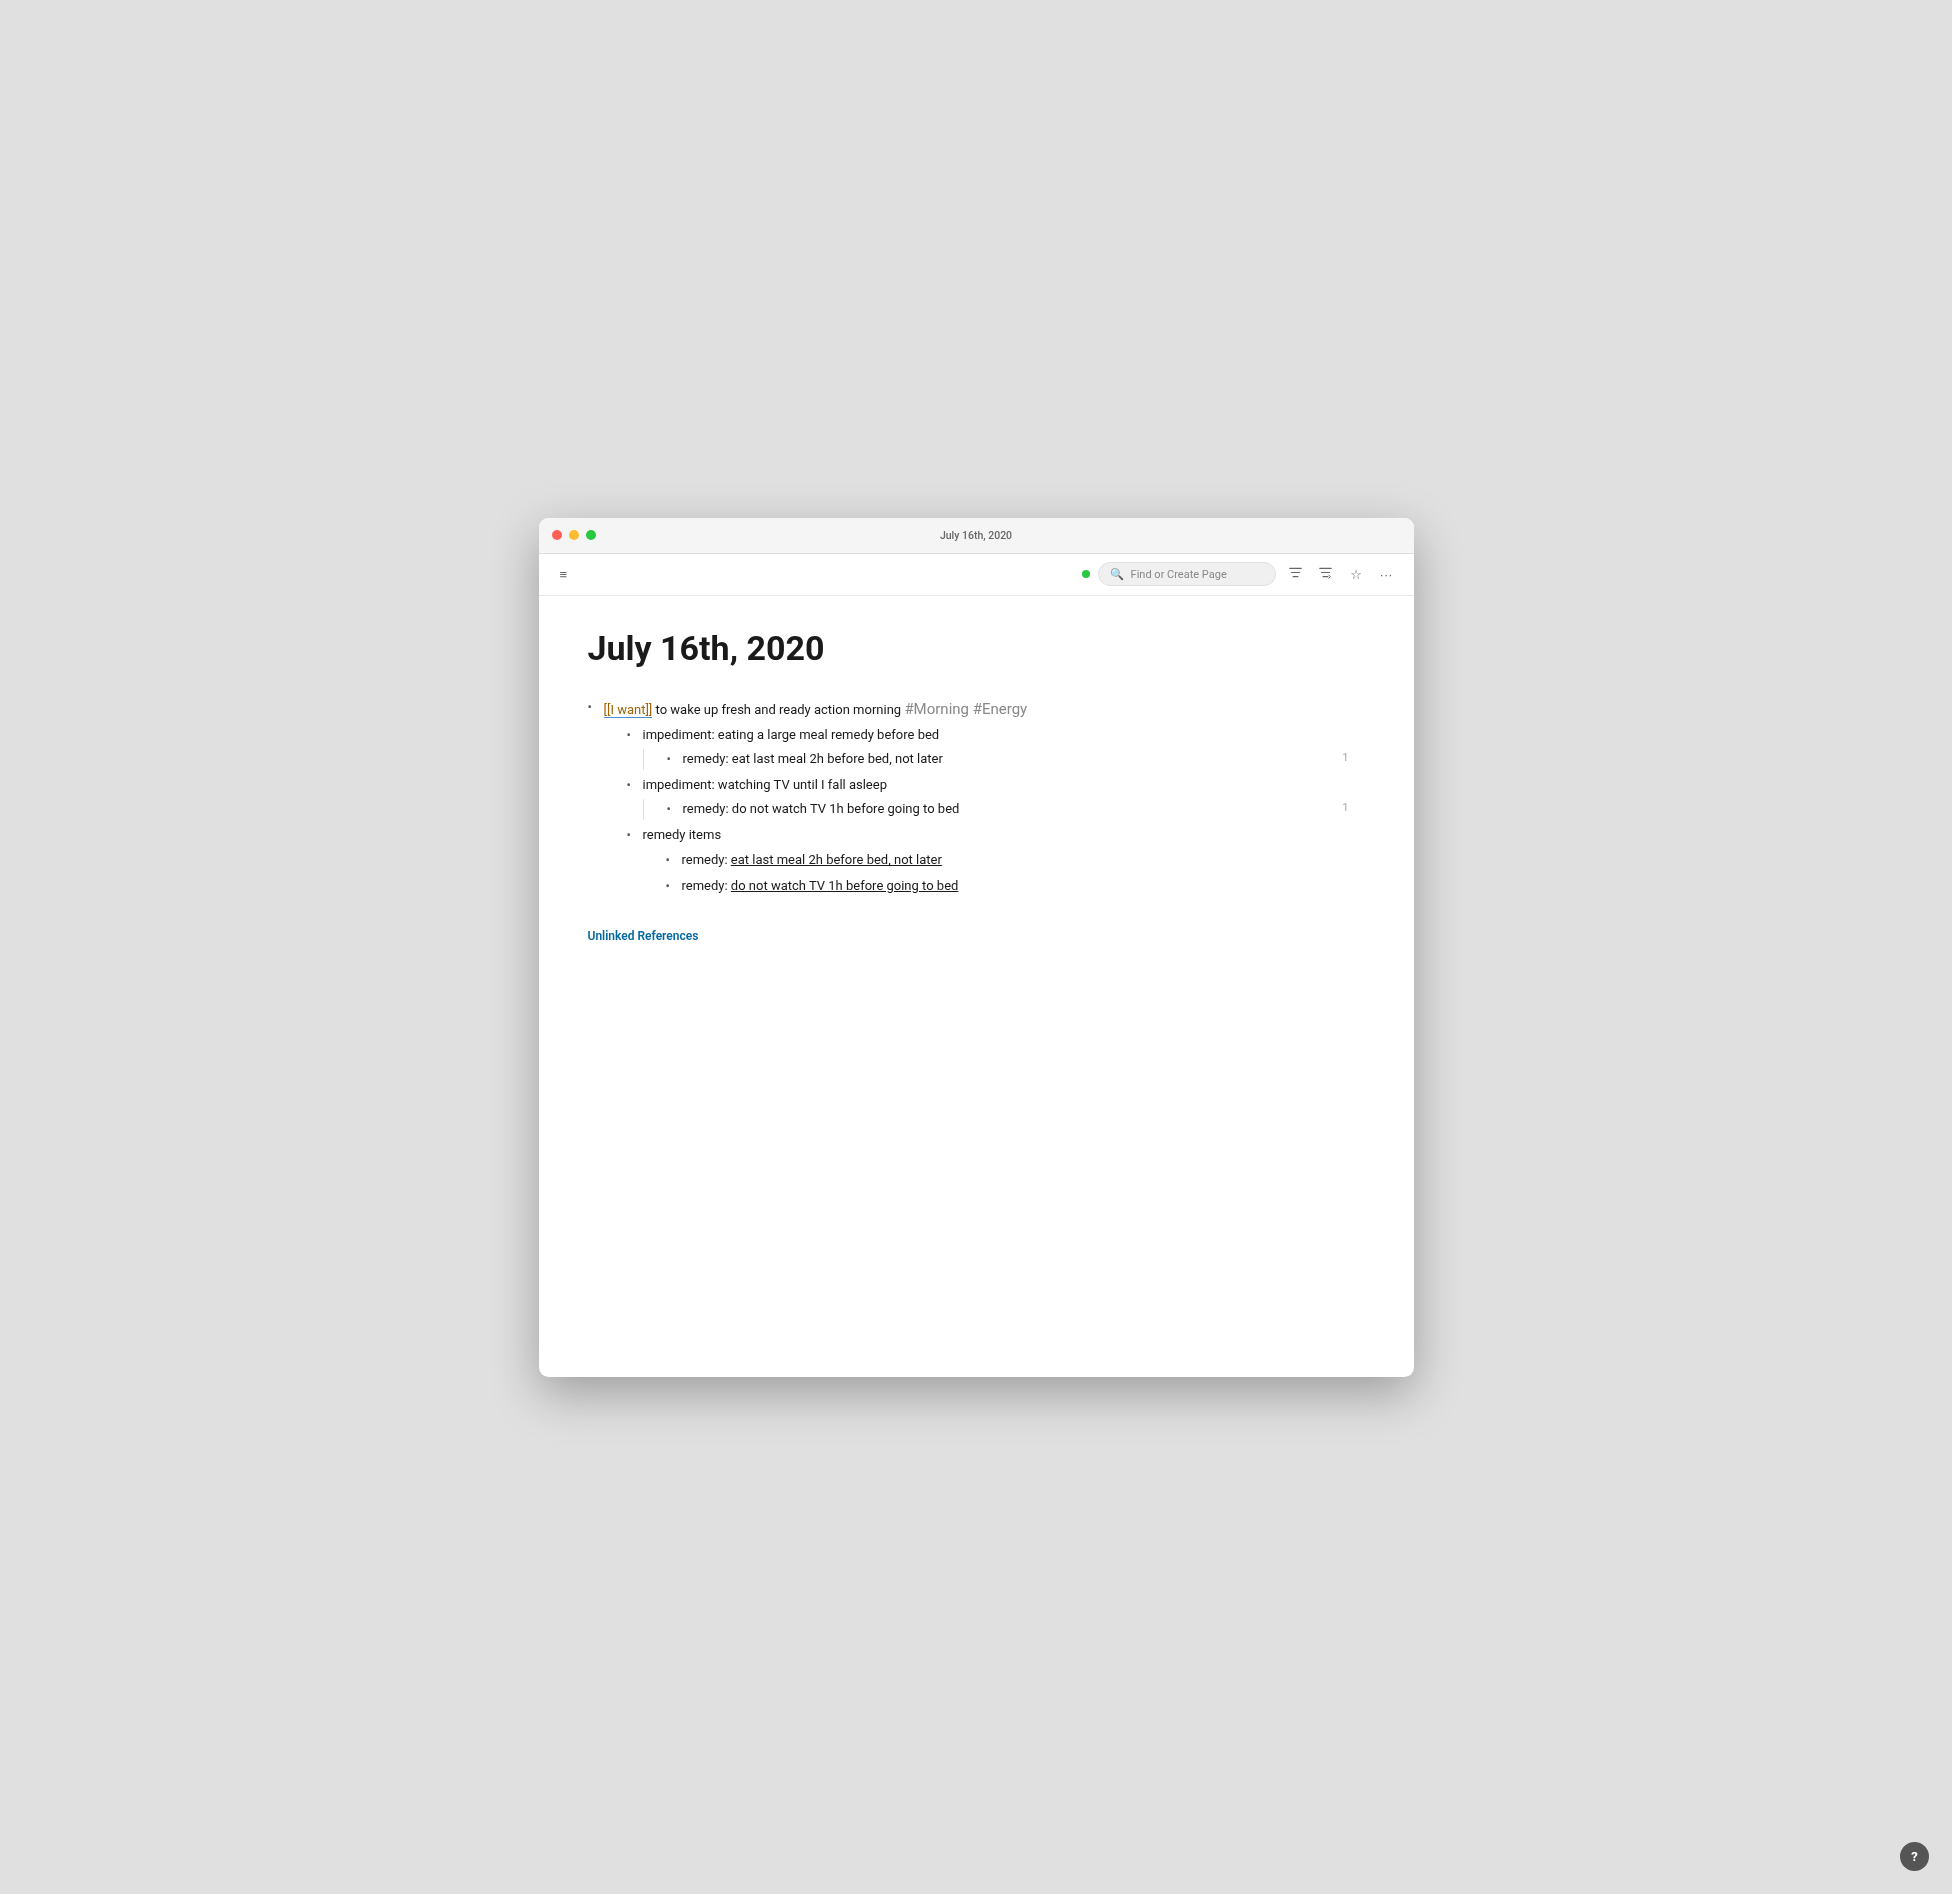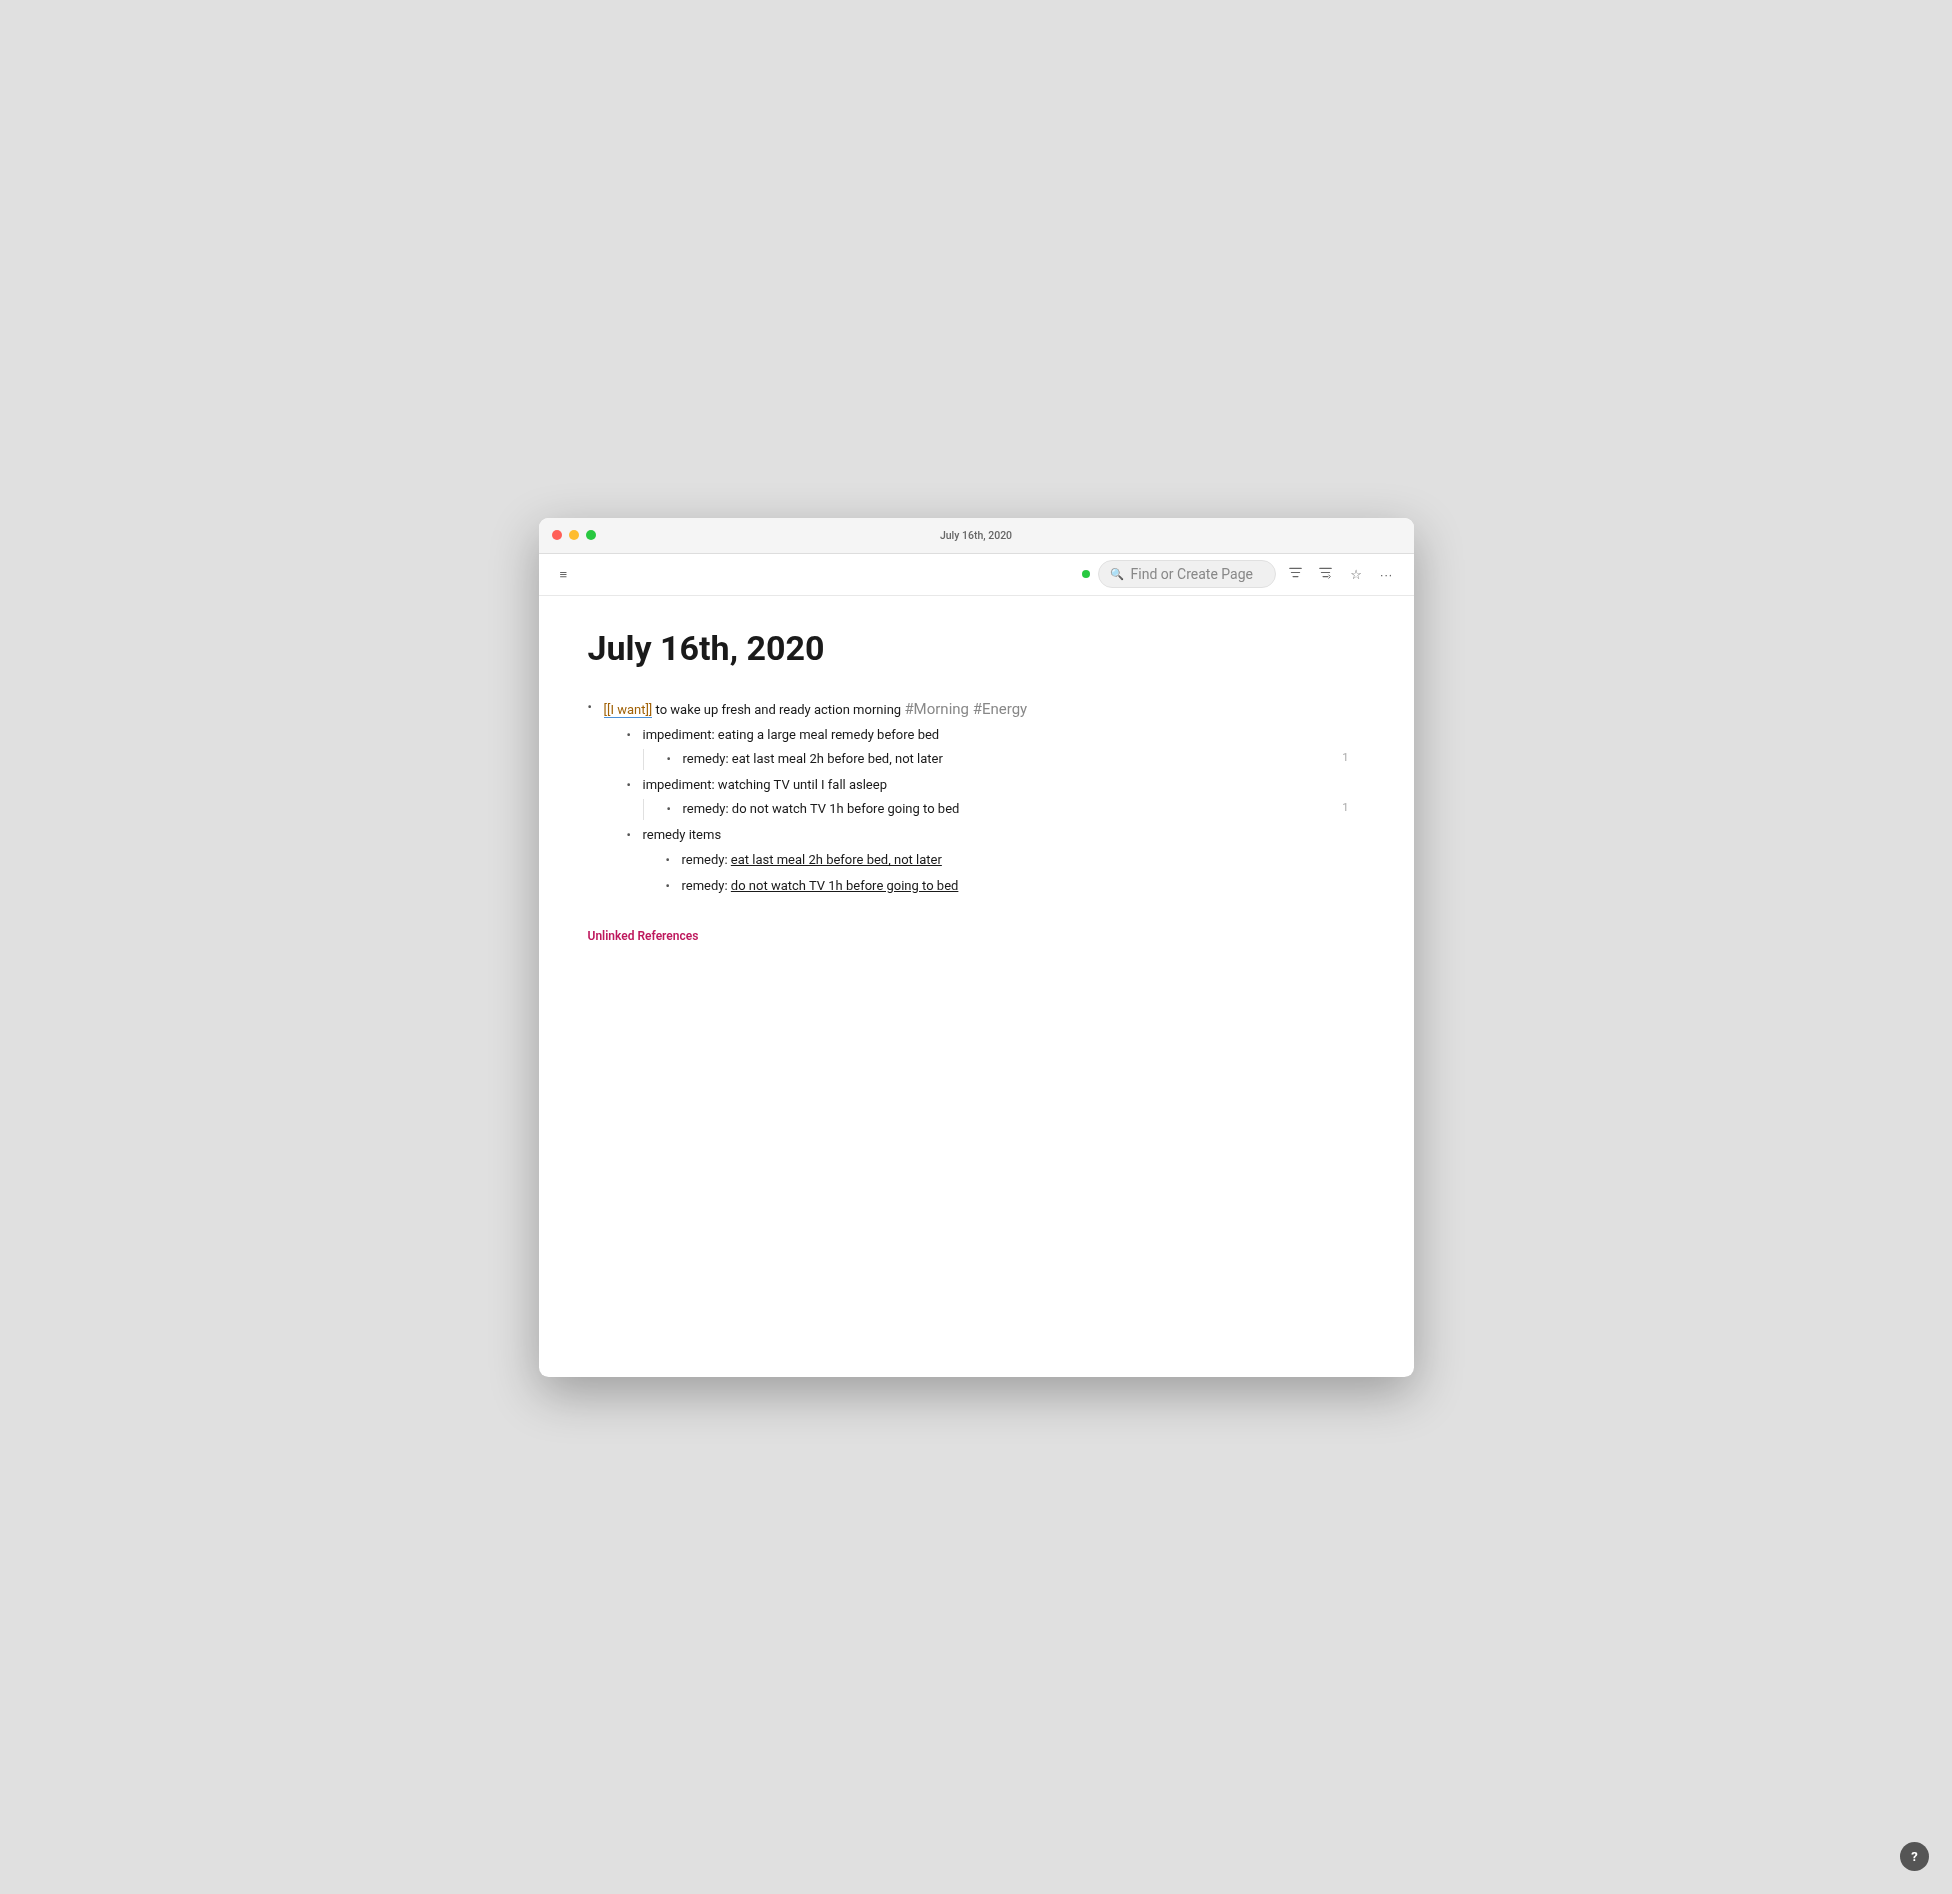--- a/index.html
+++ b/index.html
@@ -102,21 +102,21 @@
       border: 0.8px solid #e0e0e0;
     }
 
     .search-icon {
       color: #888;
       font-size: 11.3px;
     }
 
     .search-placeholder {
       color: #888;
-      font-size: 14px;
+      font-size: 11px;
     }
 
     .toolbar-btn {
       background: none;
       border: none;
       cursor: pointer;
       color: #666;
       font-size: 13px;
       padding: 3.2px 4.9px;
       border-radius: 3.2px;
@@ -220,21 +220,21 @@
 
     .ref-count {
       float: right;
       color: #aaa;
       font-size: 11.3px;
       margin-right: 16px;
     }
 
     .unlinked-refs {
       margin-top: 32px;
-      color: #be185d;
+      color: #0369a1;
       font-size: 12px;
       font-weight: 600;
     }
 
     .help-button {
       position: fixed;
       bottom: 23px;
       right: 23px;
       width: 29px;
       height: 29px;

